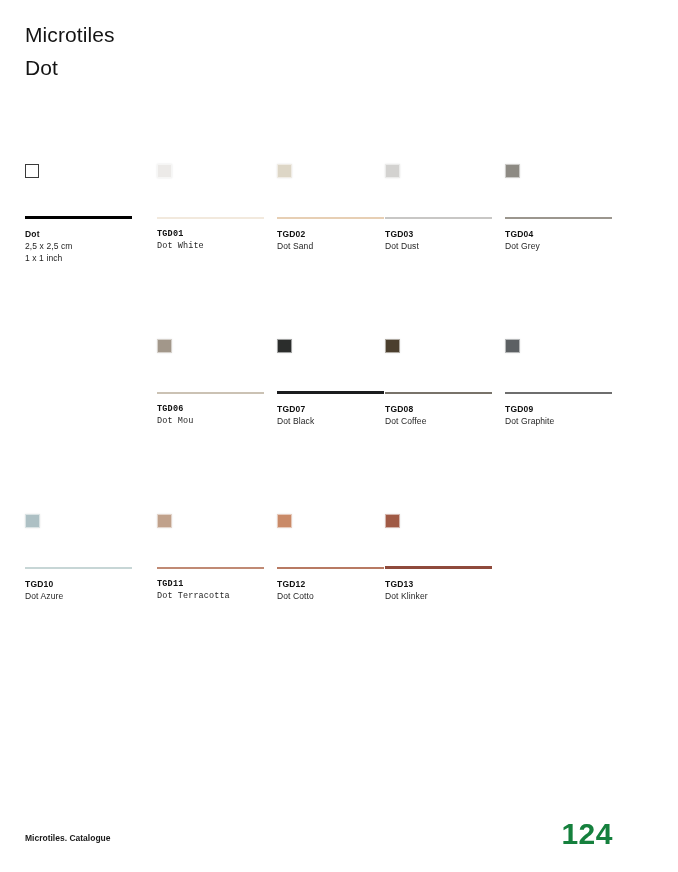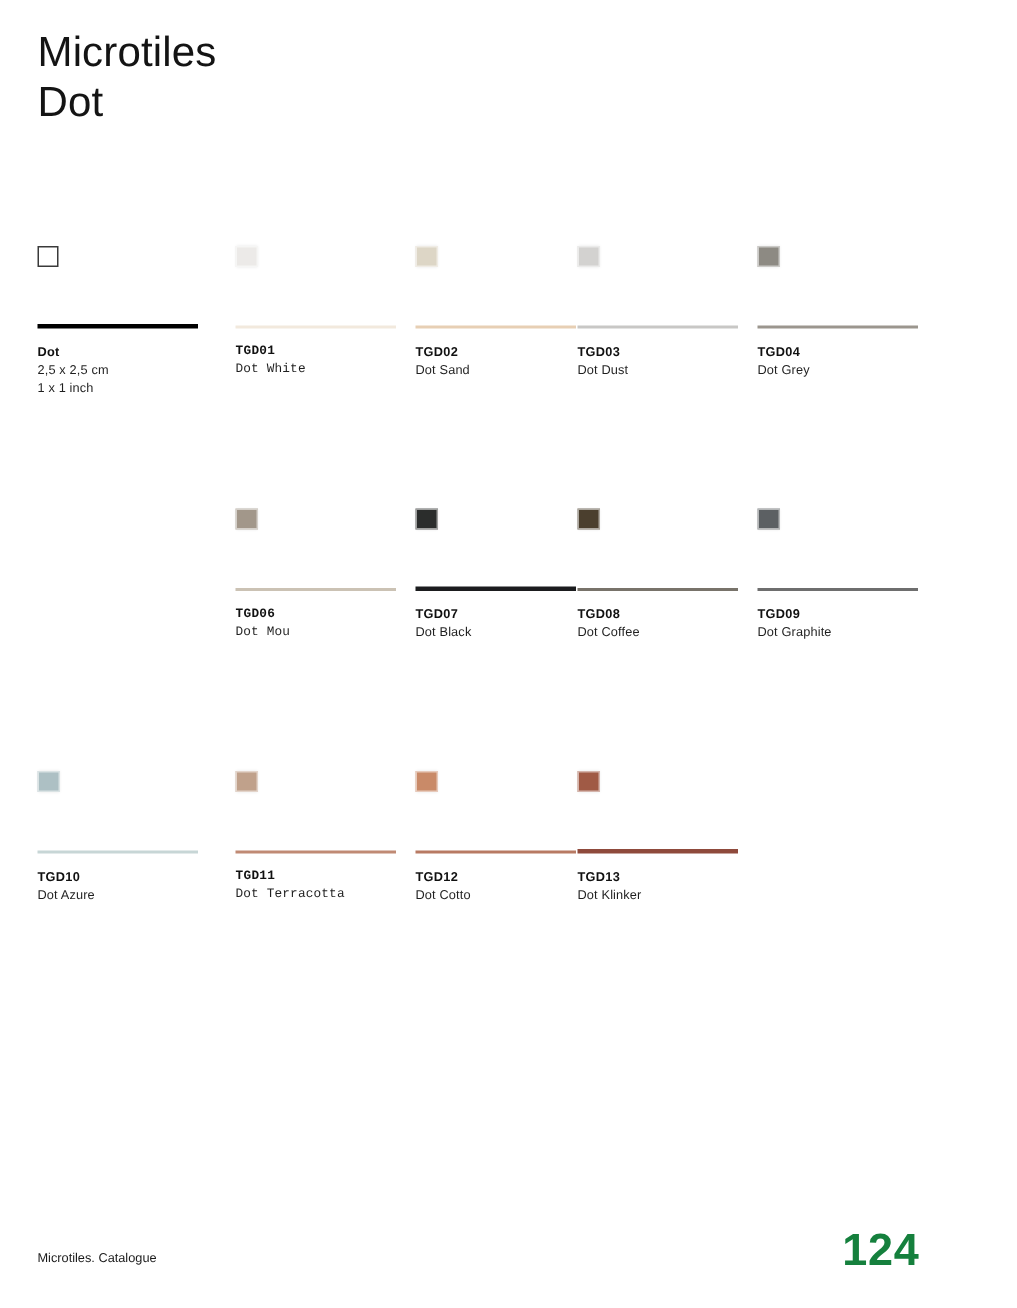--- a/index.html
+++ b/index.html
@@ -24,21 +24,21 @@
     padding: 0;
   }
 
   
   .title-block {
     position: absolute;
     left: 25px;
     top: 18px;
   }
   .title-line {
-    font-size: 28px;
+    font-size: 21px;
     font-weight: 300;
     letter-spacing: 0.1px;
     line-height: 33px;
     color: #141414;
     white-space: nowrap;
   }
 
   
   .rows {
     position: absolute;
@@ -128,22 +128,22 @@
   }
   .footer-left {
     position: absolute;
     left: 0;
     bottom: 4px;
     font-size: 8.5px;
     line-height: 12px;
     color: #1a1a1a;
     white-space: nowrap;
   }
-  .footer-left b { font-weight: normal; text-align: right; }
-  .footer-left span.reg { font-weight: normal; }
+  .footer-left b { font-weight: bold; text-align: right; }
+  .footer-left span.reg { font-weight: bold; }
 
   .page-number {
     position: absolute;
     right: 40px;
     bottom: -4px;
     font-size: 30px;
     font-weight: 700;
     letter-spacing: 0.5px;
     color: #15803d;
     line-height: 36px;

